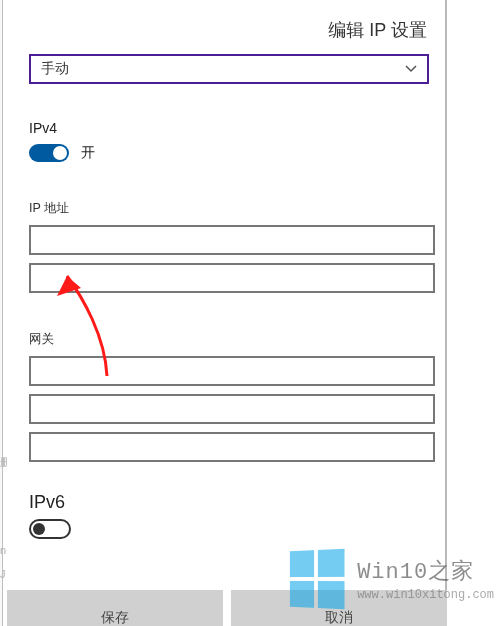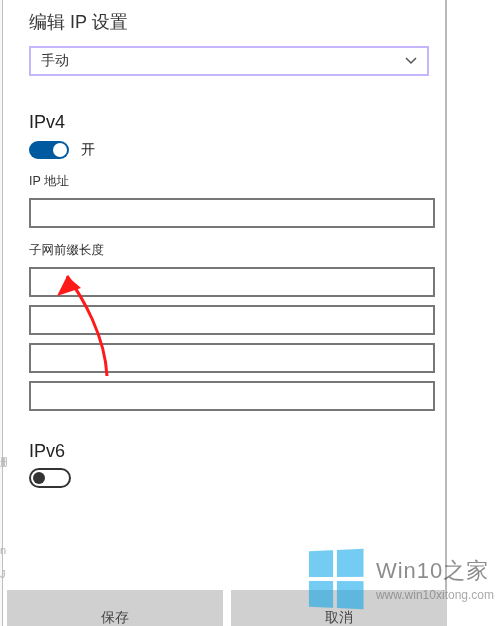--- a/index.html
+++ b/index.html
@@ -1,43 +1,43 @@
 <!DOCTYPE html>
 <html><head>
 <meta charset="utf-8">
 <style>
   html,body{margin:0;padding:0;background:#fff;font-family:"Microsoft YaHei","Segoe UI",Arial,sans-serif;color:#1a1a1a;}
   .stage{position:relative;width:500px;height:626px;overflow:hidden;}
   .slice{position:absolute;left:0;top:0;width:2px;height:626px;background:#f8f8f8;border-right:1px solid #bfbfbf;}
   .dialog{position:absolute;left:7px;top:0;width:440px;height:620px;background:#fff;overflow:visible;}
   .dialog .right-rule{position:absolute;right:0;top:0;width:2px;height:620px;background:#b9b9b9;}
   .inner{position:relative;padding:0 20px 0 22px;height:100%;box-sizing:border-box;}
-  .title{font-size:18px;color:#333;margin:0;padding-top:10px;}
-  .select{margin-top:12px;width:400px;height:30px;border:2px solid #c4b5fd;display:flex;align-items:center;justify-content:space-between;padding:0 10px;box-sizing:border-box;font-size:14px;color:#333;background:#fff;}
+  .title{font-size:18px;color:#333;margin:0;padding-top:18px;text-align:right;}
+  .select{margin-top:12px;width:400px;height:30px;border:2px solid #4c1d95;display:flex;align-items:center;justify-content:space-between;padding:0 10px;box-sizing:border-box;font-size:14px;color:#333;background:#fff;}
   .chev{width:12px;height:12px;display:flex;align-items:center;justify-content:center;}
   .chev svg{stroke:#555;stroke-width:1.5;fill:none;}
-  .section-head{font-size:18px;color:#222;margin-top:36px;}
+  .section-head{font-size:14px;color:#222;margin-top:36px;}
   .toggle-row{display:flex;align-items:center;gap:12px;margin-top:8px;}
   .toggle{width:40px;height:18px;border-radius:10px;background:#005aa0;position:relative;}
   .toggle .knob{position:absolute;right:2px;top:2px;width:14px;height:14px;border-radius:50%;background:#fff;}
   .toggle-label{font-size:14px;color:#222;}
-  .field-label{font-size:12.5px;color:#333;margin-top:14px;}
+  .field-label{font-size:12.5px;color:#333;margin-top:38px;}
   .field-input{margin-top:8px;width:406px;height:30px;border:2px solid #777;background:#fff;box-sizing:border-box;font-size:14px;padding:0 6px;}
   .section-head2{font-size:18px;color:#222;margin-top:30px;}
   .toggle-off{width:38px;height:16px;border:2px solid #333;border-radius:12px;position:relative;background:#fff;display:inline-block;vertical-align:middle;}
   .toggle-off .knob{position:absolute;left:2px;top:2px;width:12px;height:12px;border-radius:50%;background:#333;}
   .ipv6-row{margin-top:6px;display:flex;align-items:center;gap:10px;}
   
   .btnbar{position:absolute;left:7px;bottom:0;width:440px;height:36px;display:flex;gap:8px;}
   .btn{flex:1;height:36px;background:#d0d0d0;border:none;font-size:14px;color:#444;display:flex;align-items:center;justify-content:center;}
   .btn.cut{overflow:hidden;}
   
   .arrow{position:absolute;left:35px;top:218px;pointer-events:none;}
   
-  .wm{position:absolute;right:6px;bottom:18px;display:flex;align-items:center;gap:12px;opacity:0.55;}
+  .wm{position:absolute;right:6px;bottom:18px;display:flex;align-items:center;gap:12px;opacity:0.55;font-family:Liberation Mono, monospace;}
   .wm-logo{width:58px;height:58px;display:grid;grid-template-columns:1fr 1fr;grid-template-rows:1fr 1fr;gap:4px;transform:perspective(220px) rotateY(-20deg);}
   .wm-logo div{background:#02a3e8;}
   .wm-text .l1{font-size:22px;color:#2f2f2f;font-weight:500;letter-spacing:1px;}
   .wm-text .l2{font-size:12px;color:#646464;margin-top:2px;}
   .truncated-bottom{position:absolute;left:0;bottom:0;width:500px;height:10px;background:linear-gradient(to bottom,rgba(255,255,255,0),rgba(255,255,255,0));}
   
   .ghost{position:absolute;left:0px;font-size:11px;color:#b0b0b0;}
 </style>
 </head>
 <body>
@@ -66,23 +66,23 @@
     <div class="toggle-row">
       <div class="toggle">
             <div class="knob"></div>
           </div>
       <span class="toggle-label">开</span>
     </div>
 
     <div class="field-label">IP 地址</div>
     <input class="field-input" value="" style="">
 
-    <div class="field-label">子网前缀长度</div>
     <input class="field-input" value="" style="">
 
+    <div class="field-label">网关</div>
     <input class="field-input" value="" style="">
 
     <input class="field-input" value="" style="">
 
     <input class="field-input" value="" style="">
 
     <div class="section-head2">IPv6</div>
     <div class="ipv6-row">
       <span class="toggle-off">
             <span class="knob"></span>

